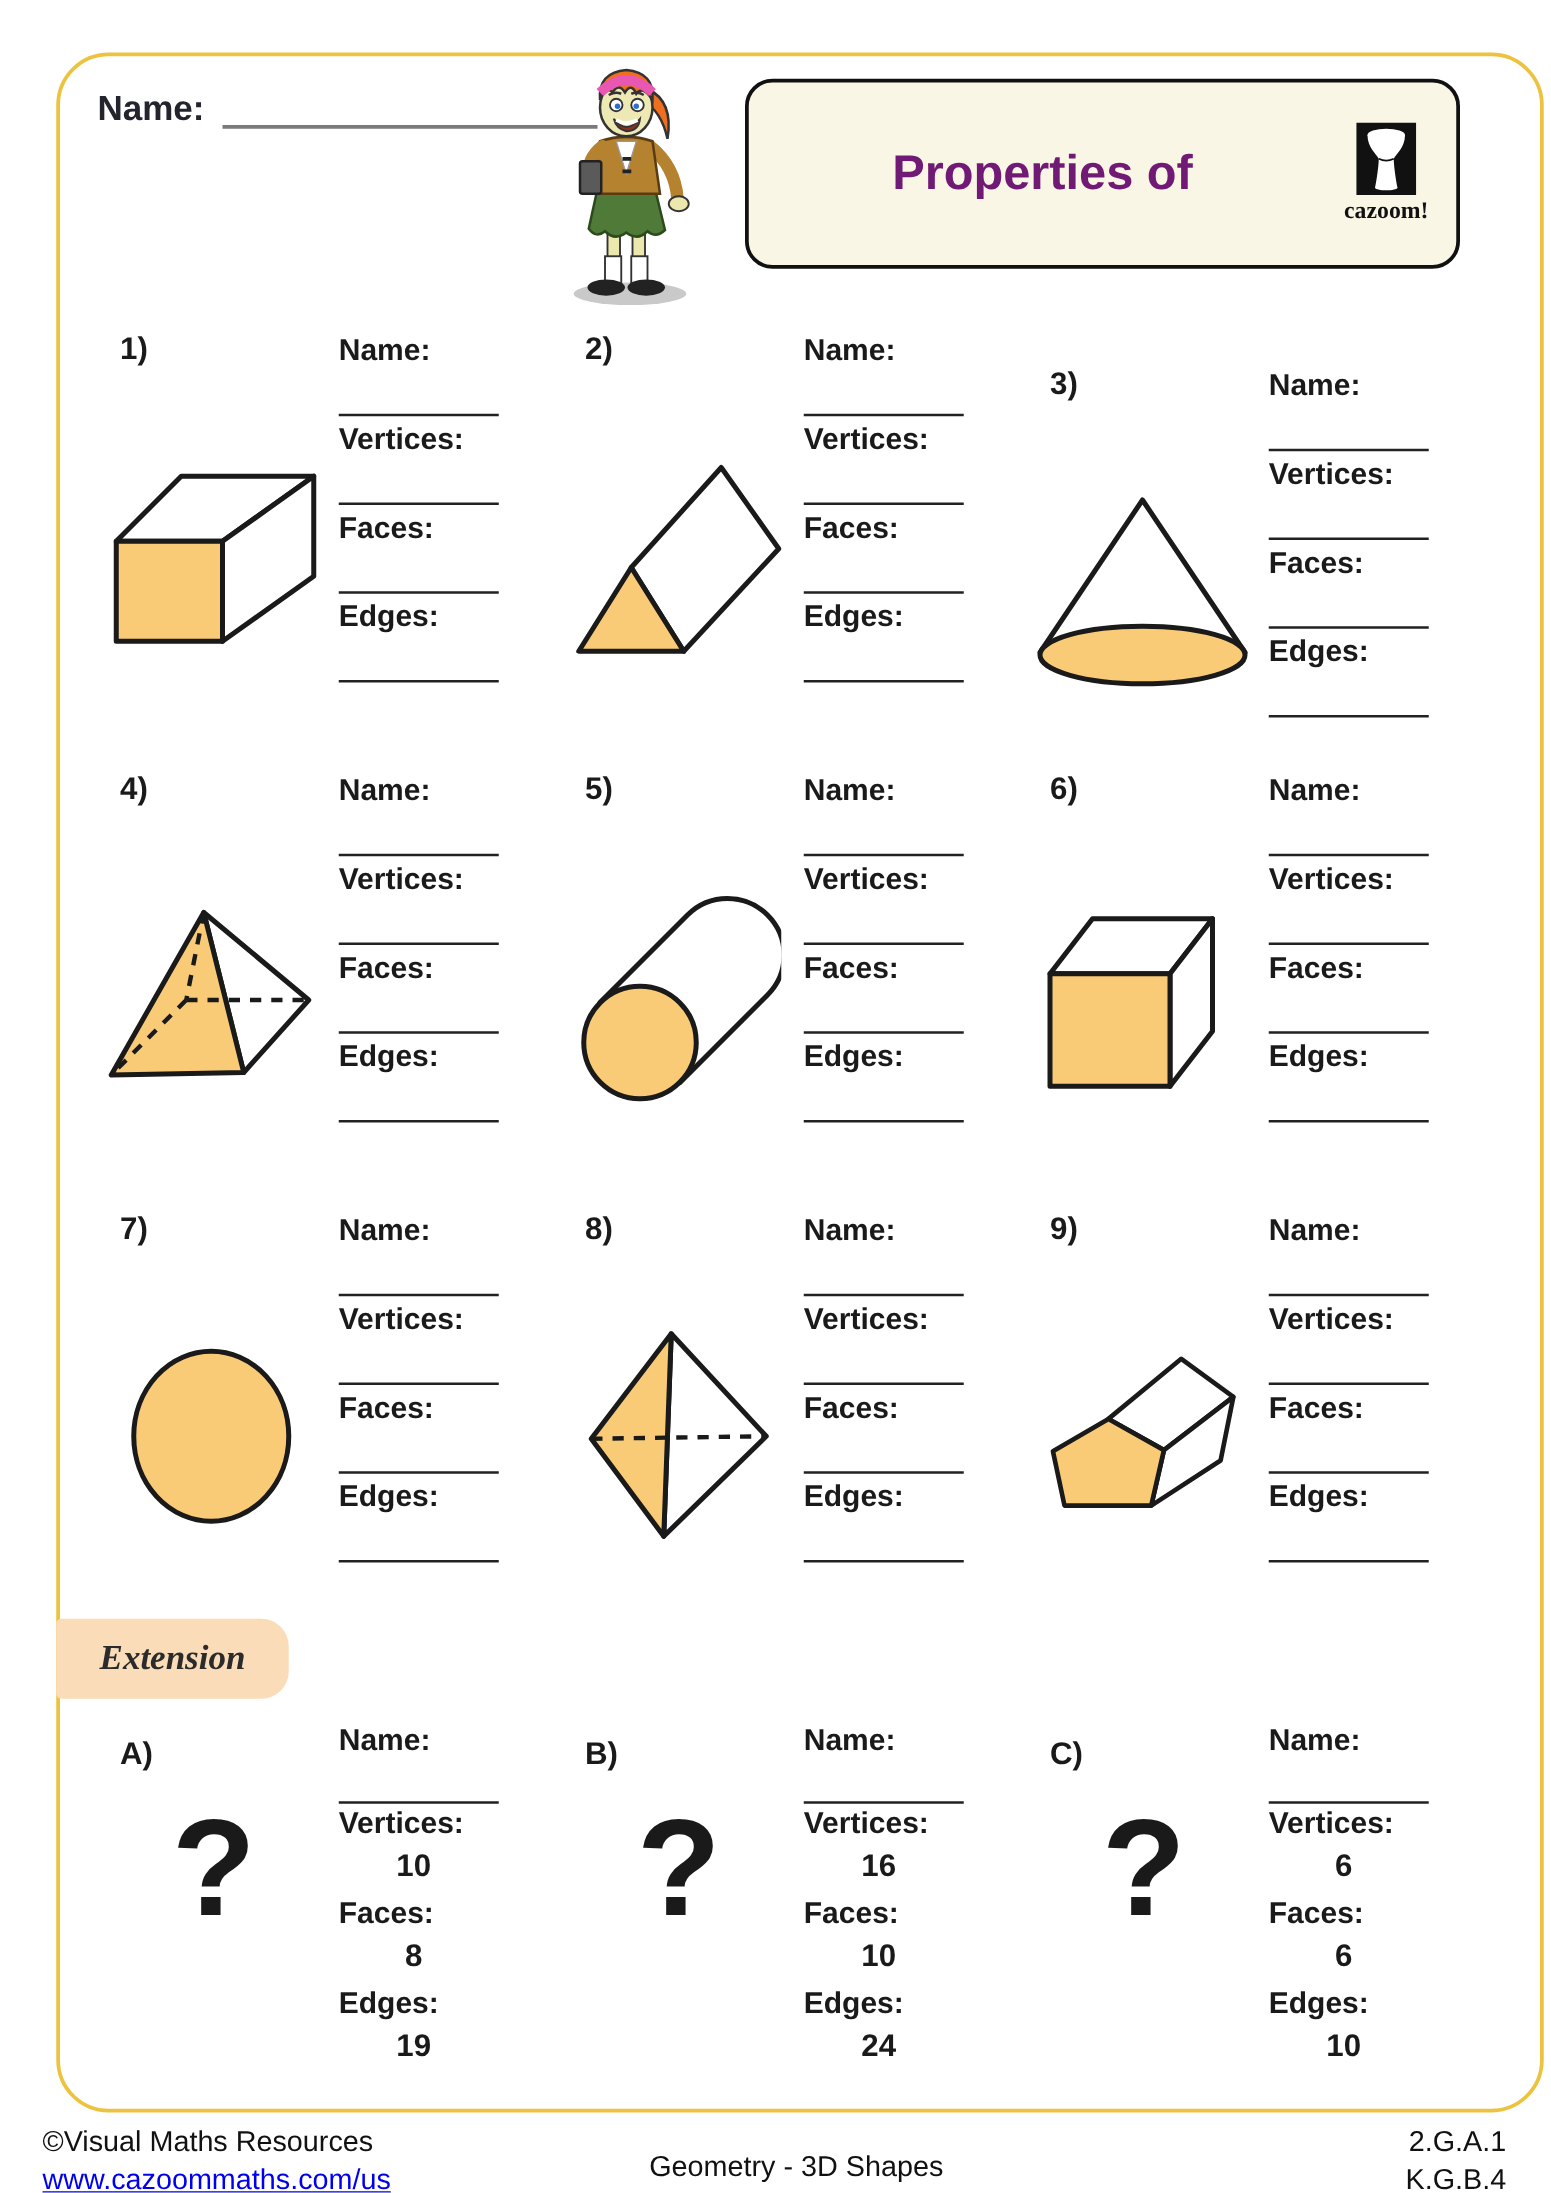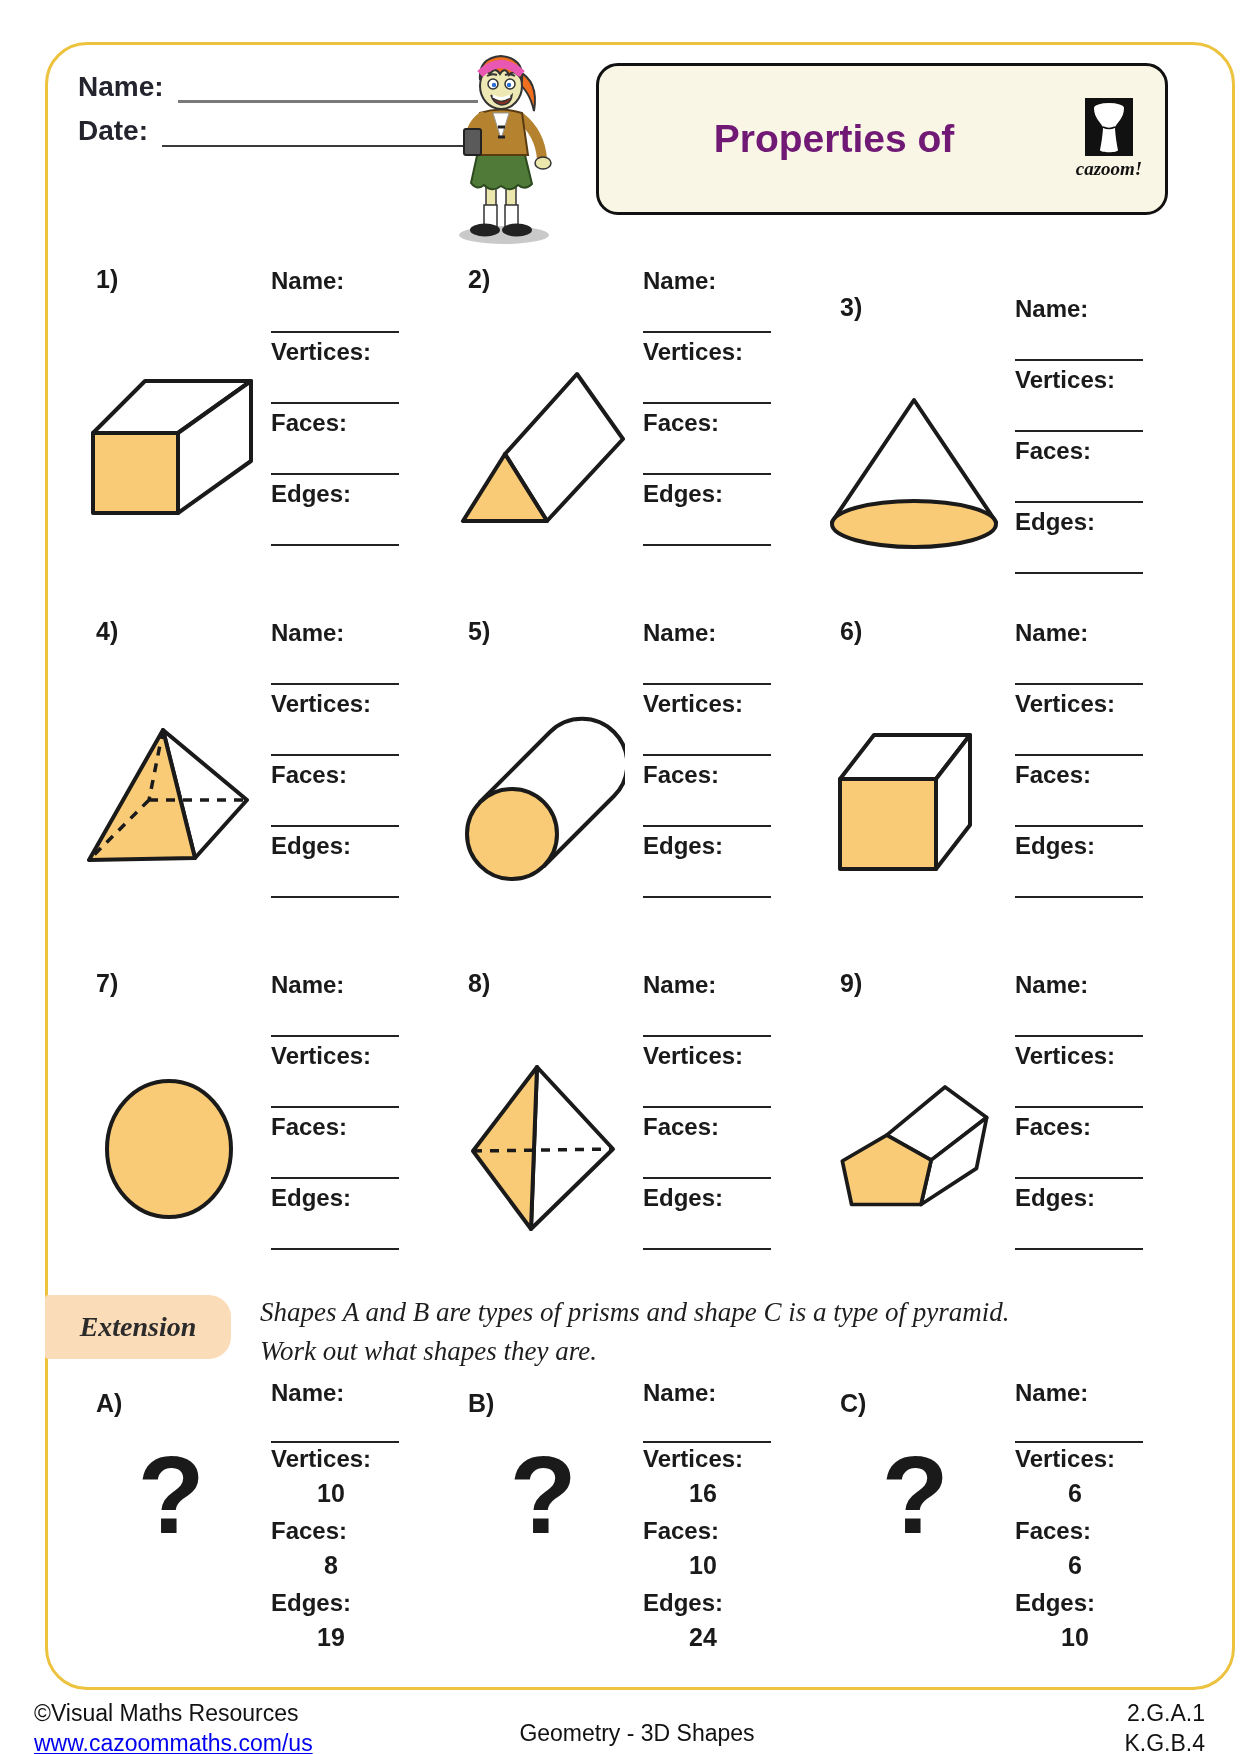--- a/index.html
+++ b/index.html
@@ -28,21 +28,21 @@
   .id-label{font-size:28px;font-weight:700;color:#23242d;}
   .id-line{flex:1;border-bottom:3px solid #7a7a7a;height:30px;}
   .id-row.date .id-line{border-bottom:2px solid #3a3a3a;}
   .girl{position:absolute;left:392px;top:2px;}
   .title-box{
     position:absolute;left:548px;top:18px;width:572px;height:152px;
     background:var(--title-box-bg);border:3px solid #111;border-radius:22px;
     display:flex;align-items:center;
   }
   .title-text{flex:1;text-align:center;font-size:39px;font-weight:700;line-height:1.25;color:#701a75;}
-  .logo{width:96px;display:flex;flex-direction:column;align-items:center;padding-right:16px;font-style:italic;}
+  .logo{width:96px;display:flex;flex-direction:column;align-items:center;padding-right:16px;}
   .logo-word{font-family:"Liberation Serif",serif;font-weight:700;font-size:19px;color:#111;margin-top:2px;}
   
   .q-grid{
     position:absolute;left:30px;top:210px;width:1094px;
     display:grid;grid-template-columns:372px 372px 350px;grid-auto-rows:352px;
   }
   .question{position:relative;}
   .q-num{position:absolute;left:18px;top:10px;font-size:25px;font-weight:700;}
   .q-shape{position:absolute;left:0;top:72px;width:185px;height:235px;display:flex;align-items:center;justify-content:center;}
   .q-fields{position:absolute;left:193px;top:12px;width:140px;}
@@ -89,24 +89,20 @@
   .footer-center{position:absolute;left:0;top:1720px;width:100%;text-align:center;font-size:23px;color:#111;padding-left:33px;}
   .footer-right{position:absolute;right:36px;top:1698px;text-align:right;font-size:23px;color:#111;line-height:1.32;}
 </style>
 </head>
 <body>
 
 <div class="sheet">
 
   <div class="id-row name">
     <span class="id-label">Name:</span>
-    <span class="id-line"></span>
-  </div>
-  <div class="id-row date">
-    <span class="id-label">Date:</span>
     <span class="id-line"></span>
   </div>
 
   <div class="girl">
     <svg width="122" height="202" viewBox="0 0 122 202">
       <ellipse cx="64" cy="188" rx="45" ry="9" fill="#c9c9c9"></ellipse>
       <rect x="46" y="134" width="10" height="32" fill="#ece7ad" stroke="#333" stroke-width="1.5"></rect>
       <rect x="66" y="134" width="10" height="32" fill="#ece7ad" stroke="#333" stroke-width="1.5"></rect>
       <rect x="44" y="158" width="13" height="22" fill="#fff" stroke="#333" stroke-width="1.5"></rect>
       <rect x="65" y="158" width="13" height="22" fill="#fff" stroke="#333" stroke-width="1.5"></rect>
@@ -403,24 +399,20 @@
           </div>
         <div class="field">
             <div class="f-label">Edges:</div>
             <div class="f-line"></div>
           </div>
       </div>
     </div>
   </div>
 
   <div class="ext-badge">Extension</div>
-  <div class="ext-instructions">
-    <div>Shapes A and B are types of prisms and shape C is a type of pyramid.</div>
-    <div>Work out what shapes they are.</div>
-  </div>
 
   <div class="ext-grid">
 
     <div class="ext-item">
       <div class="q-num">A)</div>
       <div class="ext-qmark">?</div>
       <div class="ext-fields">
         <div class="field">
             <div class="f-label">Name:</div>
             <div class="f-line"></div>

